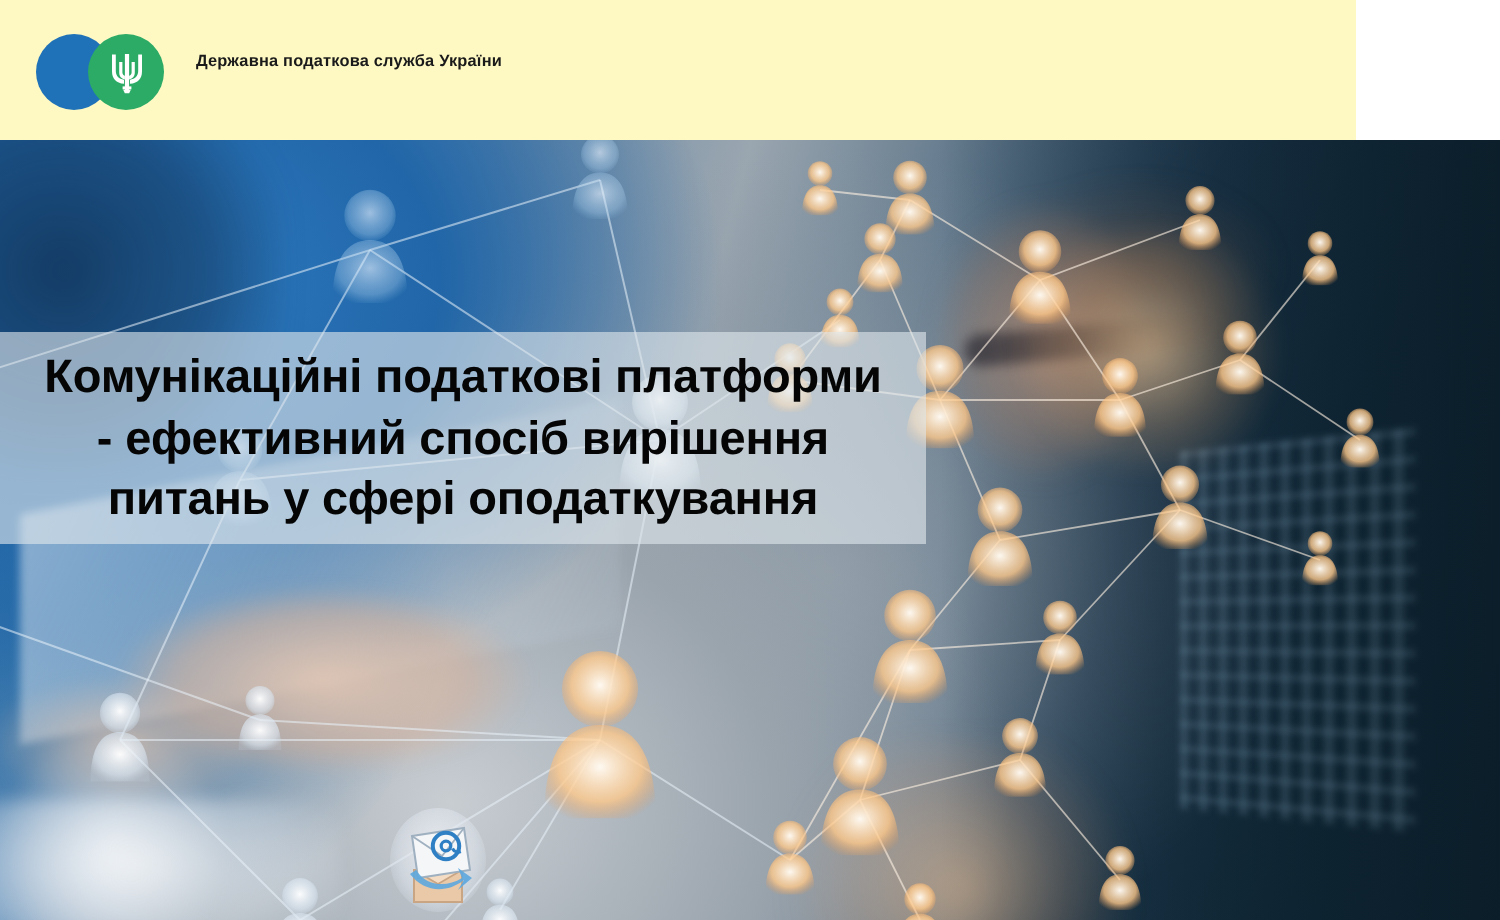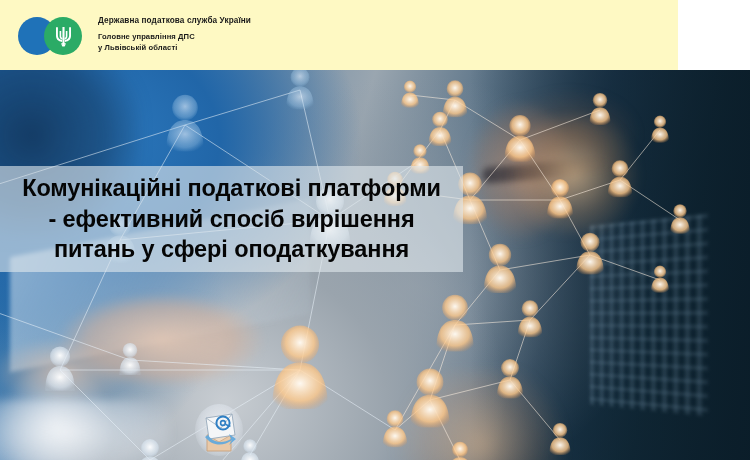--- a/index.html
+++ b/index.html
@@ -444,18 +444,16 @@
             <path d="M5.6 6.0 L7.2 6.0 L7.2 11.2 C7.2 12.2 7.9 12.7 8.45 12.9 L8.45 14.7 C6.5 14.3 5.6 13.0 5.6 11.3 Z"></path>
             <path d="M13.4 6.0 L11.8 6.0 L11.8 11.2 C11.8 12.2 11.1 12.7 10.55 12.9 L10.55 14.7 C12.5 14.3 13.4 13.0 13.4 11.3 Z"></path>
             <rect x="7.3" y="18.2" width="4.4" height="1.5"></rect>
             <path d="M7.6 19.9 L11.4 19.9 L10.6 21.6 L8.4 21.6 Z"></path>
           </g>
         </svg>
       </div>
     </div>
     <div class="header-text">
       <div class="org-line1">Державна податкова служба України</div>
-      <div class="org-line2" style="white-space:pre-line;">Головне управління ДПС
-у Львівській області</div>
     </div>
   </div>
 
 </div>
 
 </body></html>

